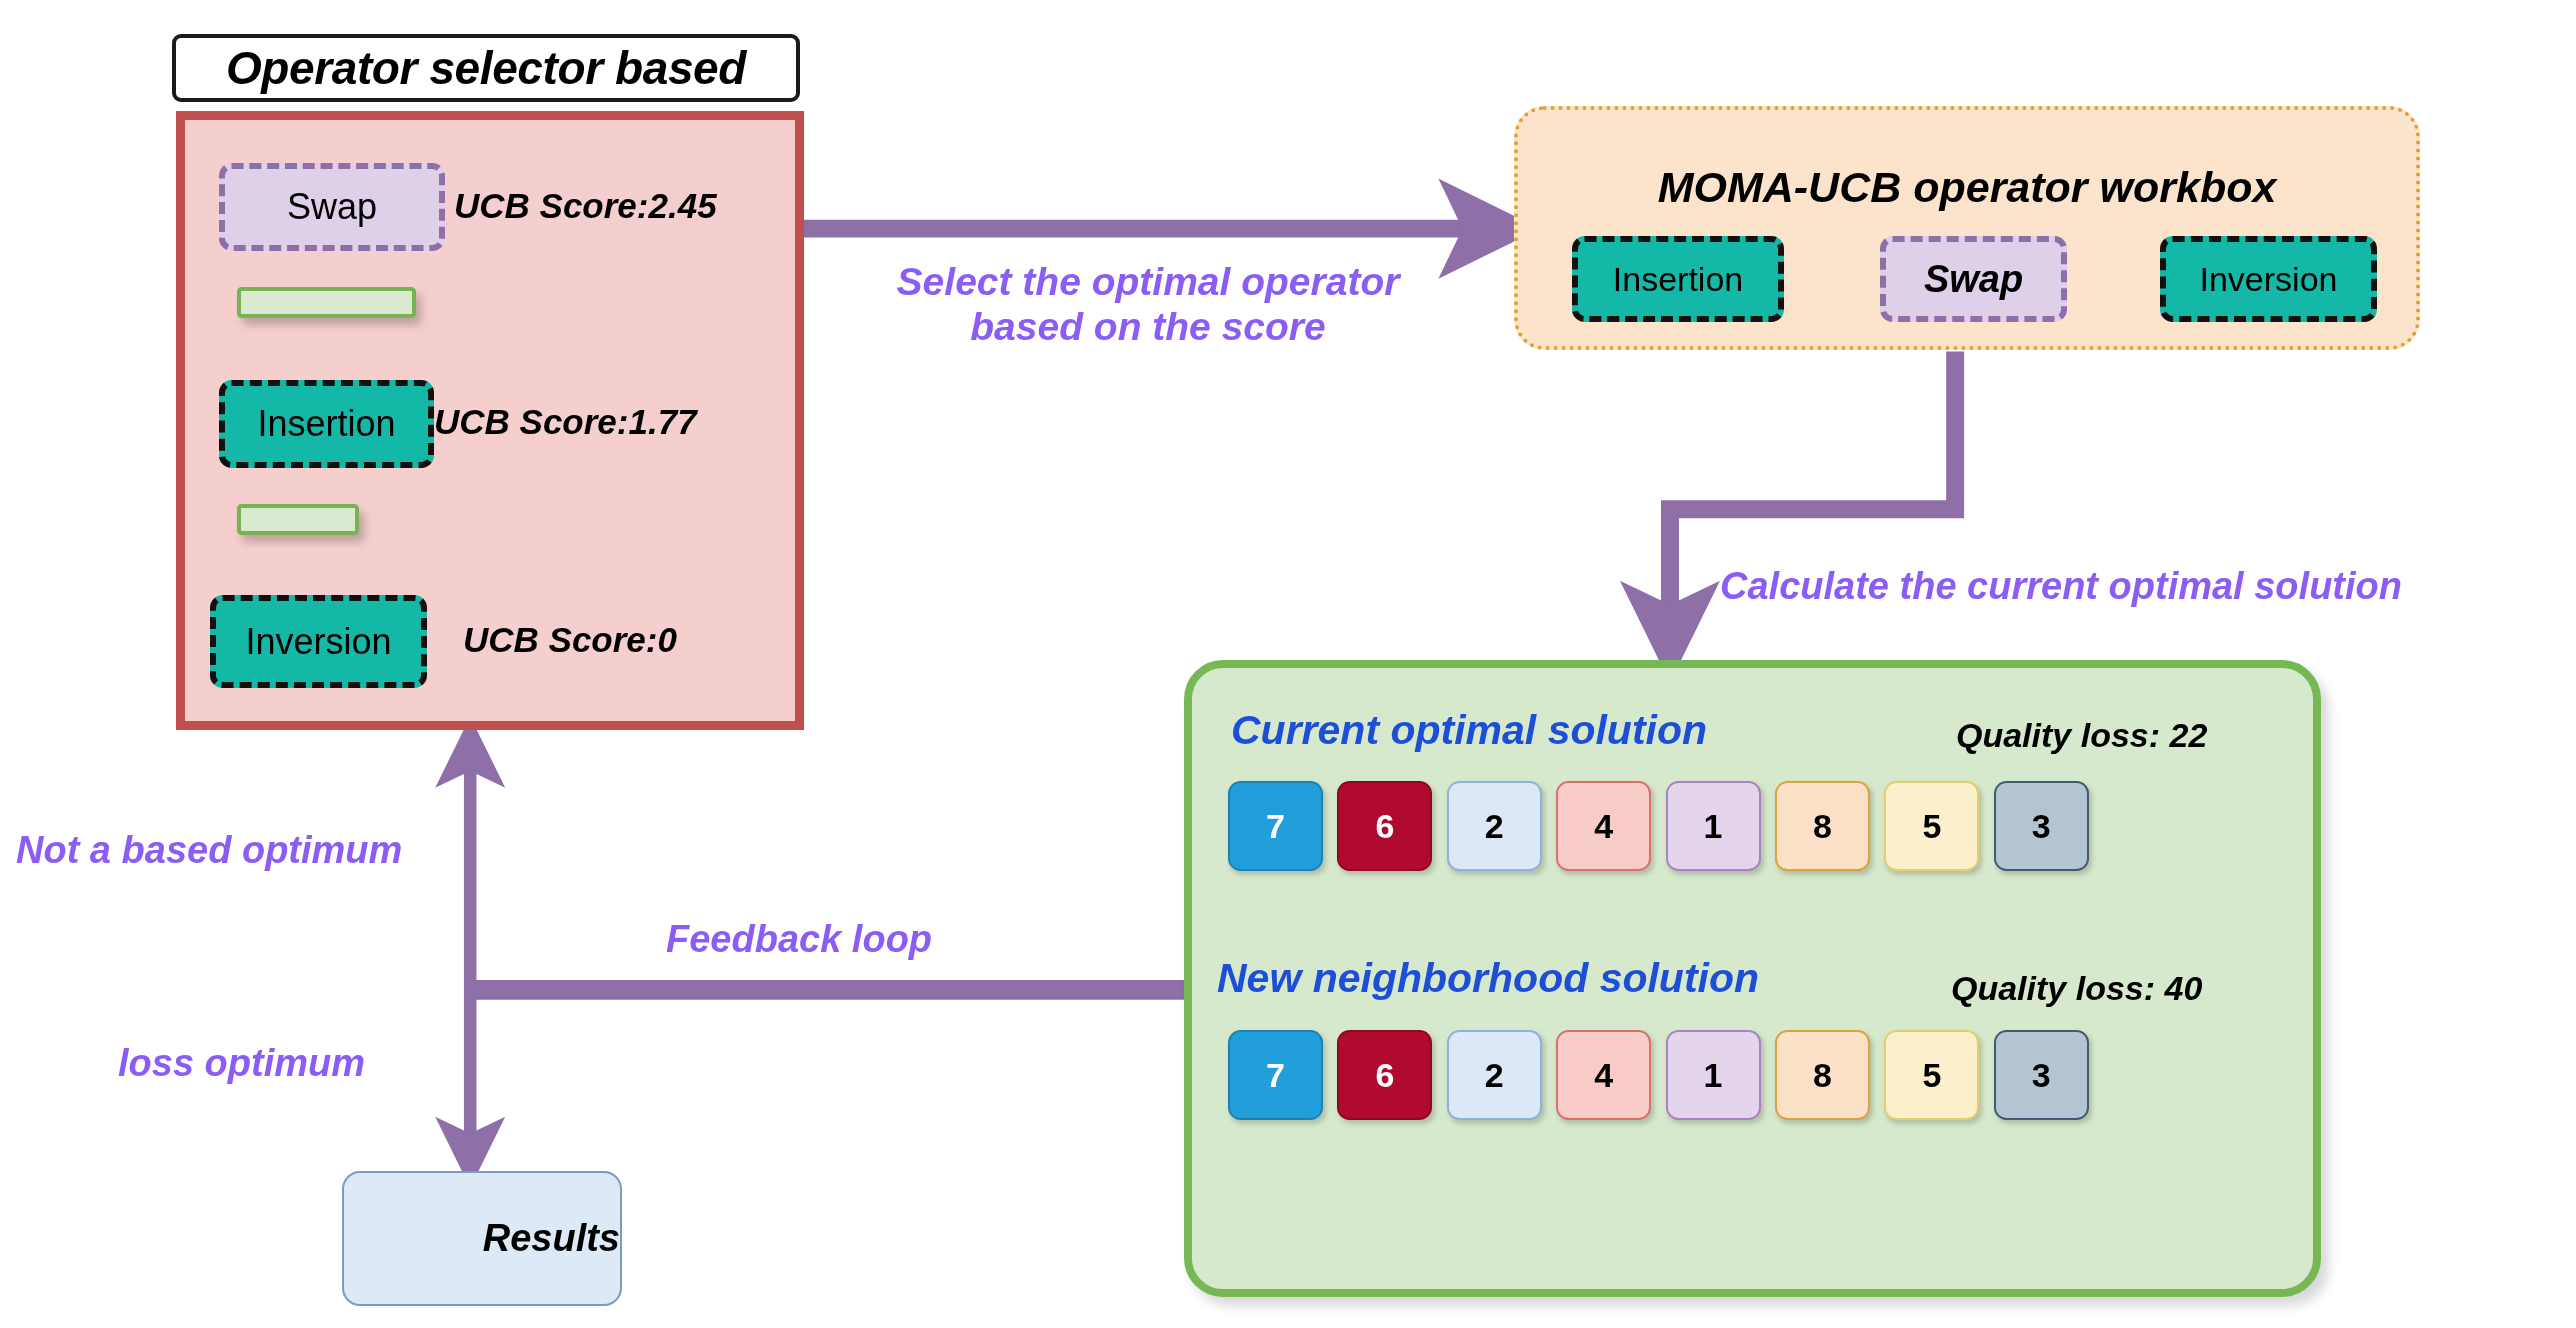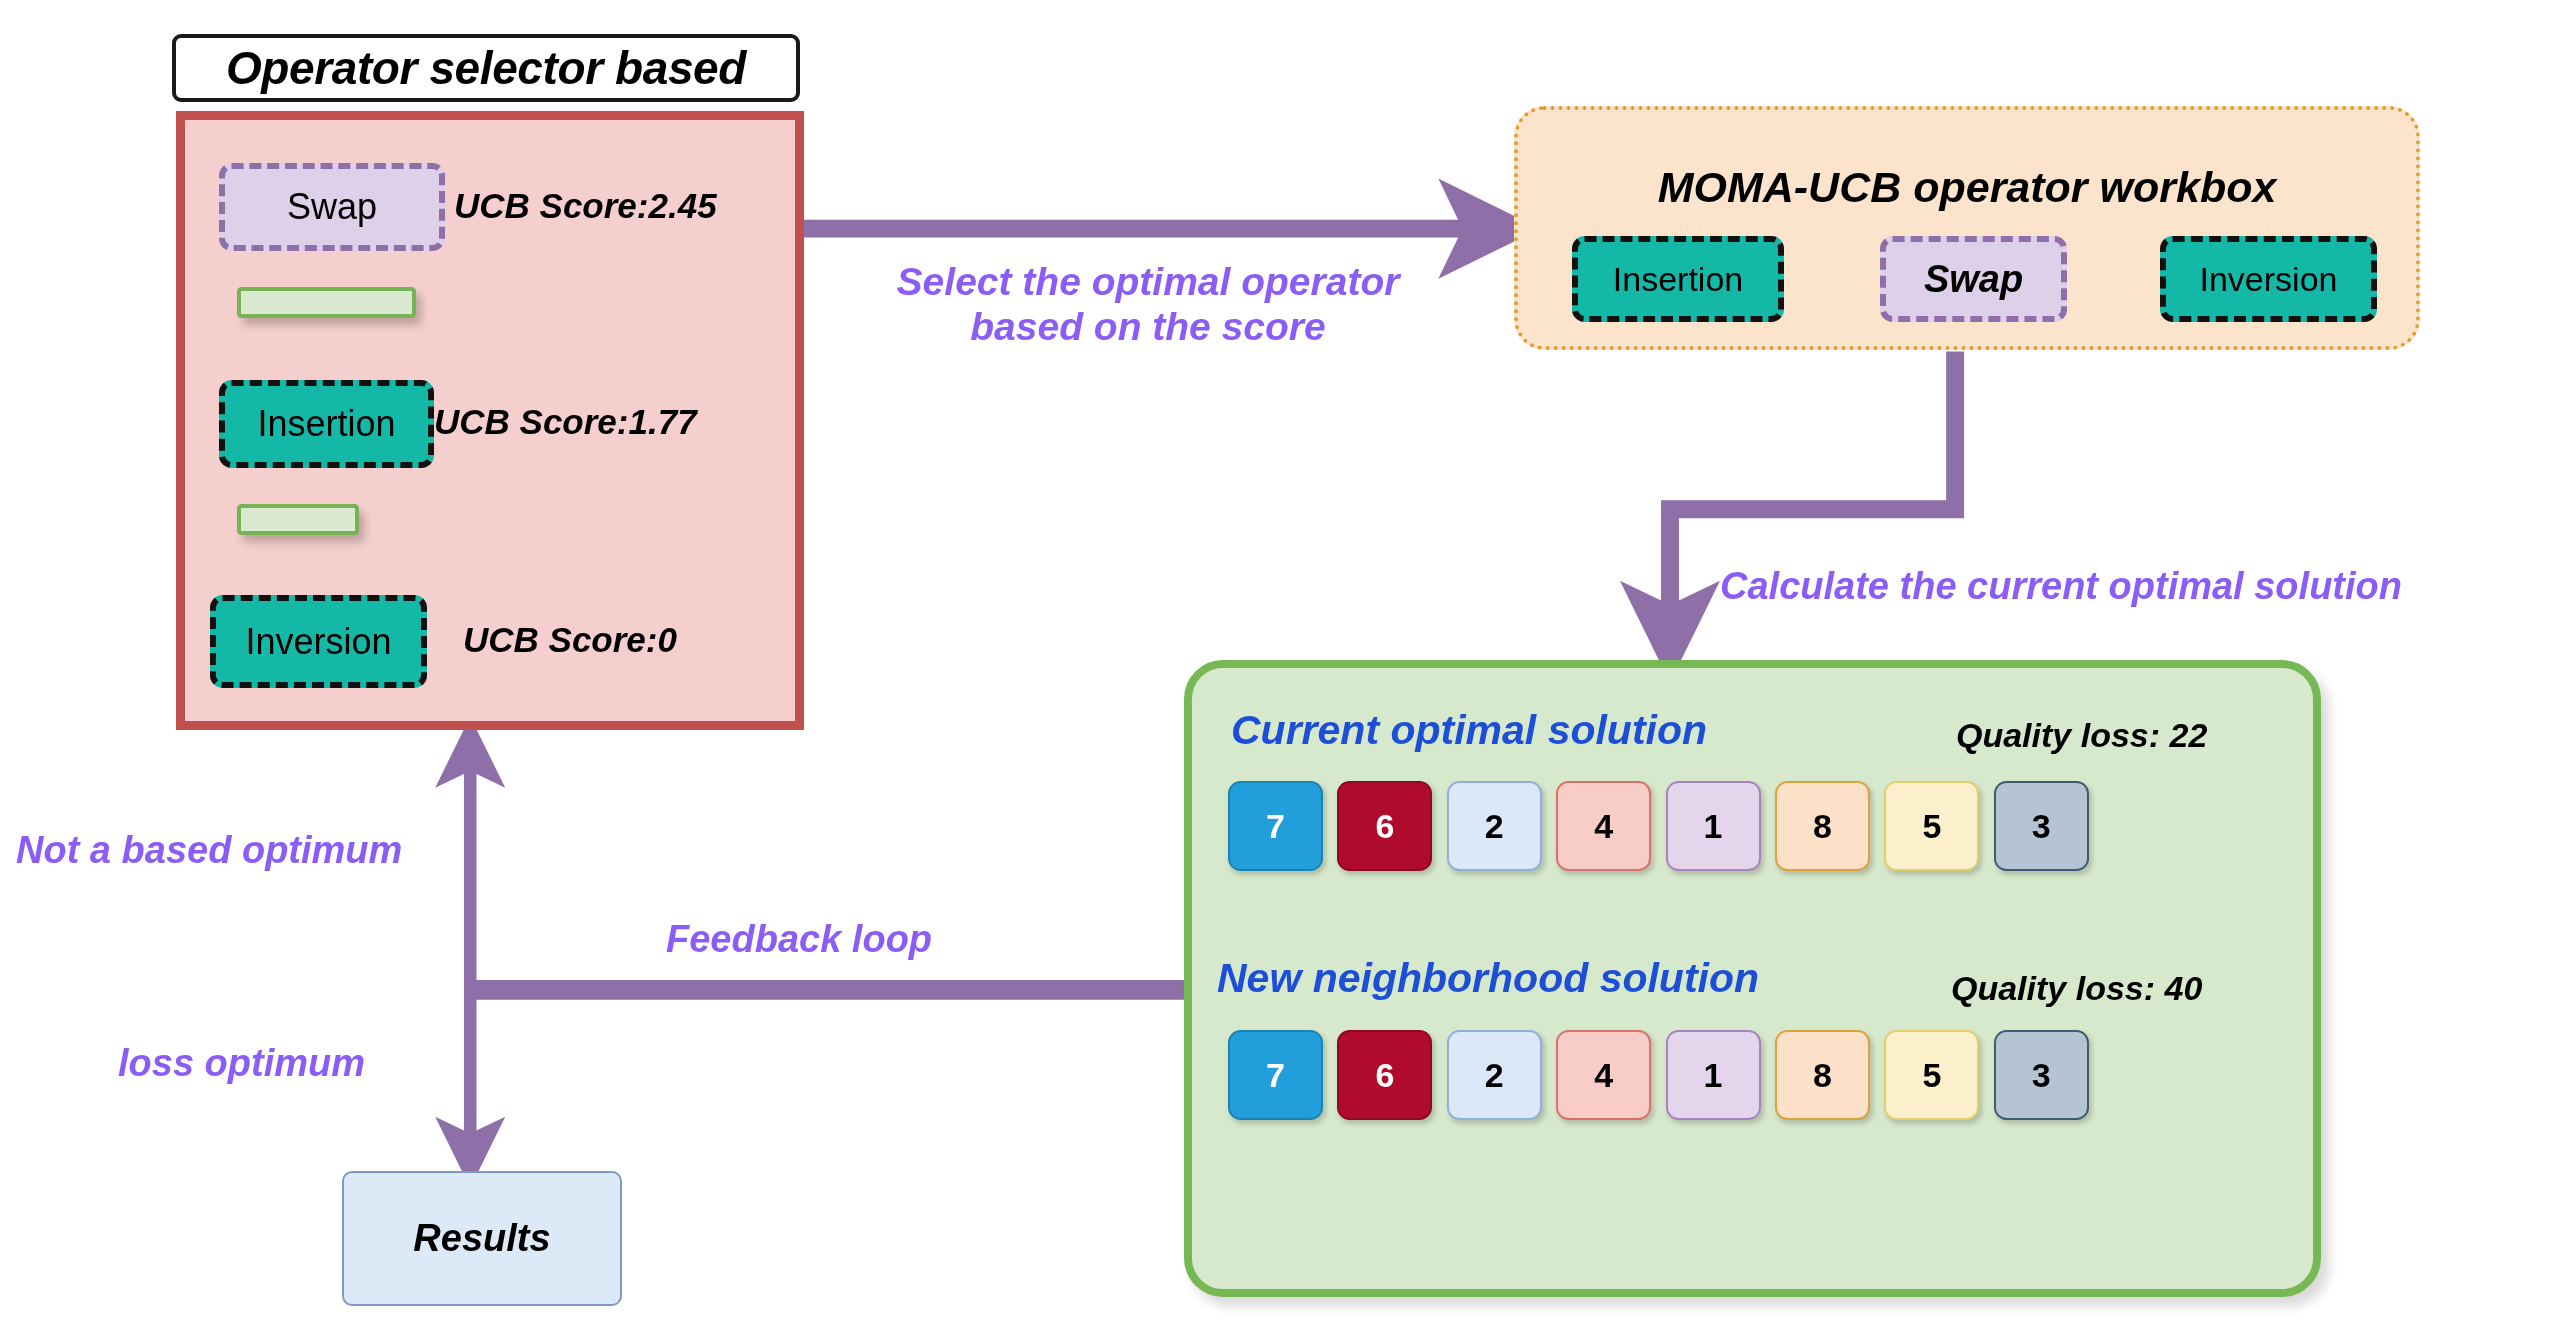--- a/index.html
+++ b/index.html
@@ -168,23 +168,23 @@
     color: #000000;
     box-shadow: 2.7px 3.6px 5.4px rgba(0,0,0,0.18);
   }
 
   
   #results-box {
     left: 342px; top: 1171px;
     width: 280px; height: 135px;
     background: #dee9f7;
     border: 2.7px solid #7b9bc4;
-    border-radius: 10px;
-    box-sizing: border-box;
-    display: flex; align-items: center; justify-content: center;
+    border-radius: 18px;
+    box-sizing: border-box;
+    display: flex; align-items: center; justify-content: flex-end;
   }
   #results-box span {
     font-size: 38px;
     font-weight: bold;
     font-style: italic;
     color: #000000;
   }
 
   
   .edge-label {

